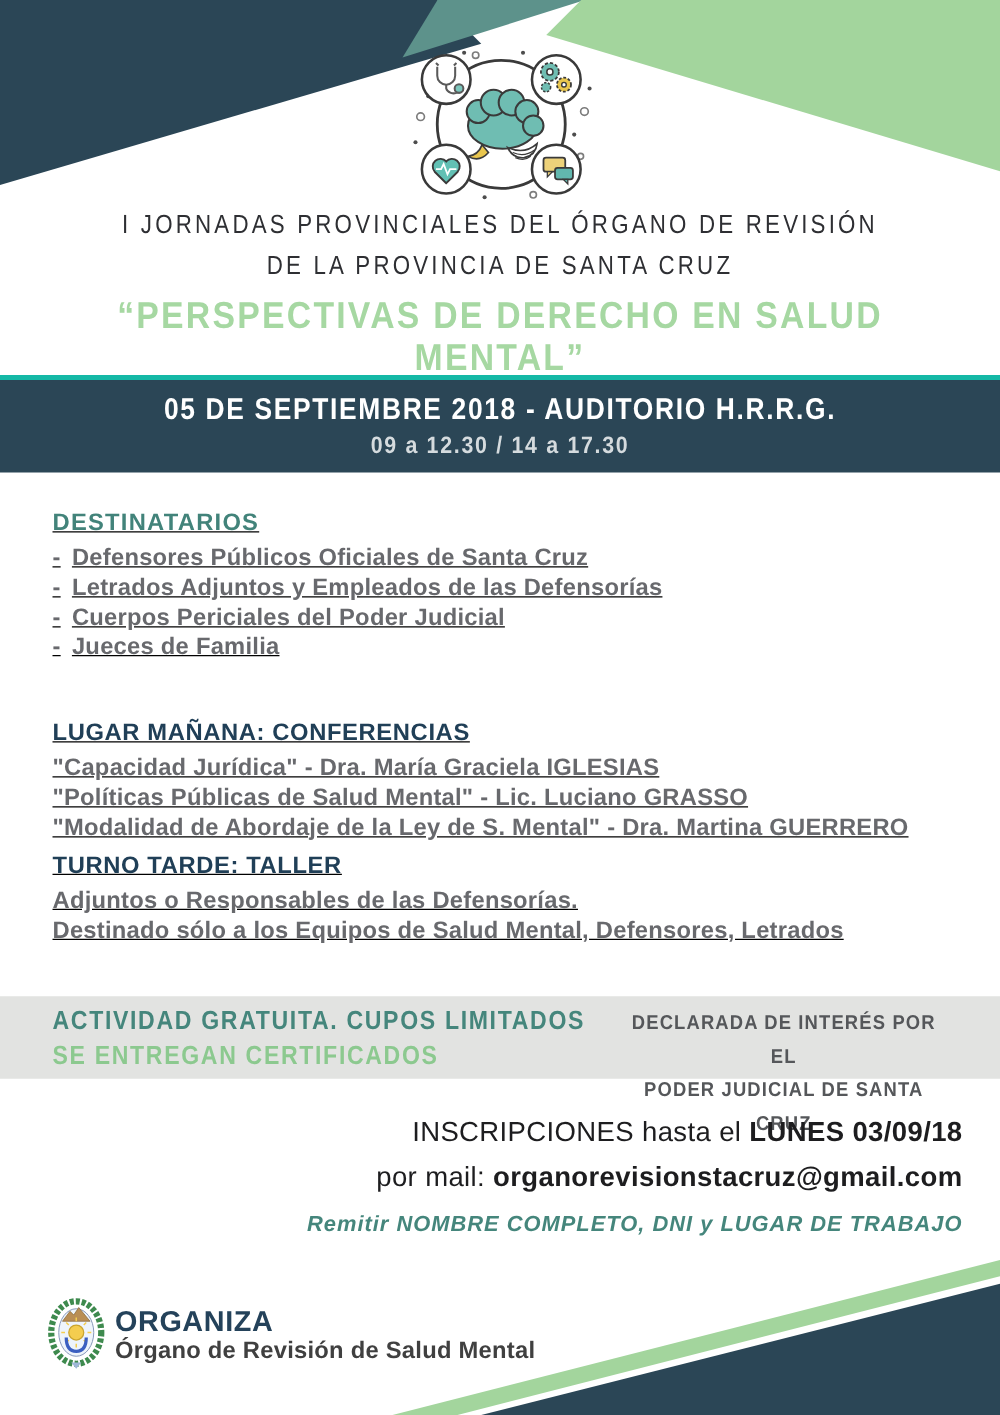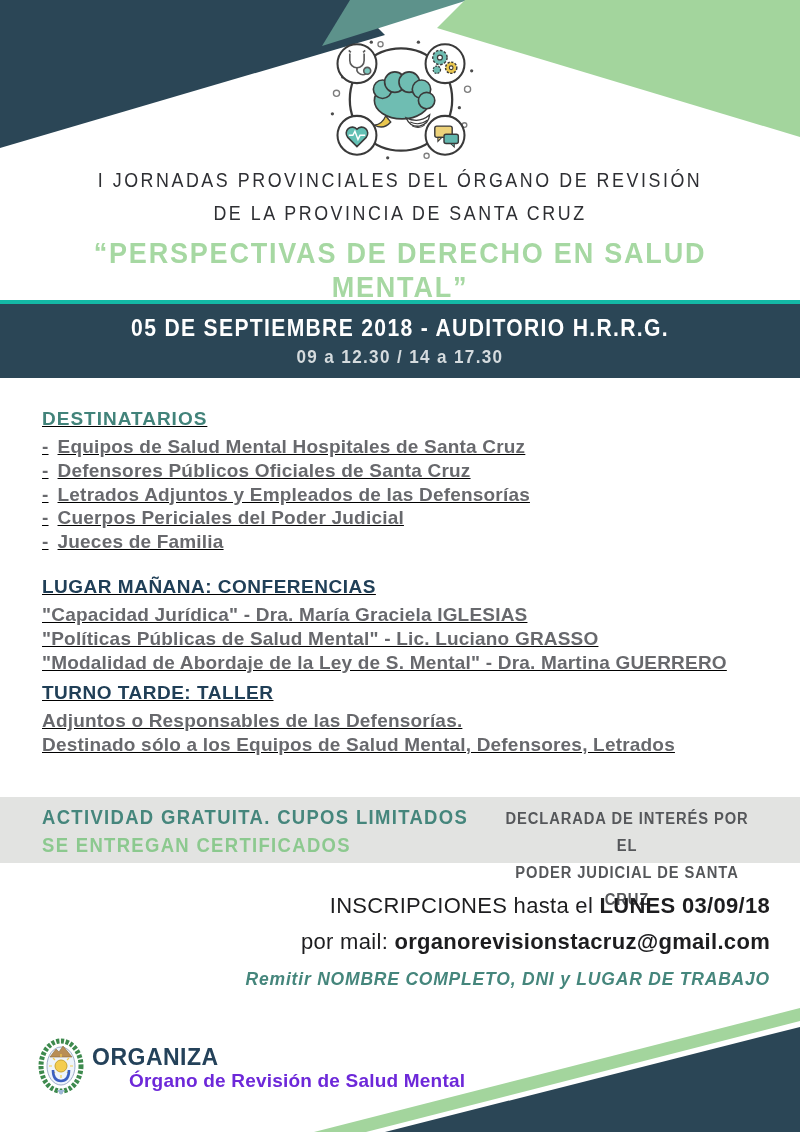--- a/index.html
+++ b/index.html
@@ -73,21 +73,21 @@
   .insc-line b { font-weight:700; }
   .insc-note {
     font-size:17.5px; font-style:italic; font-weight:700; letter-spacing:0.8px;
     color:#45867c; line-height:38px;
   }
 
   .footer { position:absolute; left:38px; top:1038px; }
   .crest { position:absolute; left:0; top:0; width:46px; height:58px; }
   .footer-text { position:absolute; left:54px; top:8px; white-space:nowrap; }
   .organiza { font-size:23px; font-weight:700; letter-spacing:0.5px; color:#24425a; line-height:22px; }
-  .org-name { font-size:19px; font-weight:700; color:#6d28d9; line-height:25px; letter-spacing:0.2px;margin-left:37px; }
+  .org-name { font-size:19px; font-weight:700; color:#404040; line-height:25px; letter-spacing:0.2px; }
 </style>
 </head>
 <body>
 
 <div class="page">
 
   <svg class="decor-top" width="800" height="260" viewBox="0 0 800 260">
     <polygon points="0,0 350,0 385,35 0,148" fill="#2b4656"></polygon>
     <polygon points="350,0 468,0 322,46" fill="#5d928b"></polygon>
     <polygon points="437,28 465,0 800,0 800,137" fill="#a3d59d"></polygon>
@@ -167,21 +167,20 @@
   <div class="subtitle">“PERSPECTIVAS DE DERECHO EN SALUD MENTAL”</div>
 
   <div class="banner">
     <div class="banner-line1">05 DE SEPTIEMBRE 2018 - AUDITORIO H.R.R.G.</div>
     <div class="banner-line2">09 a 12.30 / 14 a 17.30</div>
   </div>
 
   <div class="section sec-dest">
     <div class="heading-teal">DESTINATARIOS</div>
     <div class="body-list">
-      <div class="body-line"><span class="dash">-</span><span>Equipos de Salud Mental Hospitales de Santa Cruz</span></div>
       <div class="body-line"><span class="dash">-</span><span>Defensores Públicos Oficiales de Santa Cruz</span></div>
       <div class="body-line"><span class="dash">-</span><span>Letrados Adjuntos y Empleados de las Defensorías</span></div>
       <div class="body-line"><span class="dash">-</span><span>Cuerpos Periciales del Poder Judicial</span></div>
       <div class="body-line"><span class="dash">-</span><span>Jueces de Familia</span></div>
     </div>
   </div>
 
   <div class="section sec-manana">
     <div class="heading-navy">LUGAR MAÑANA: CONFERENCIAS</div>
     <div class="body-list">

